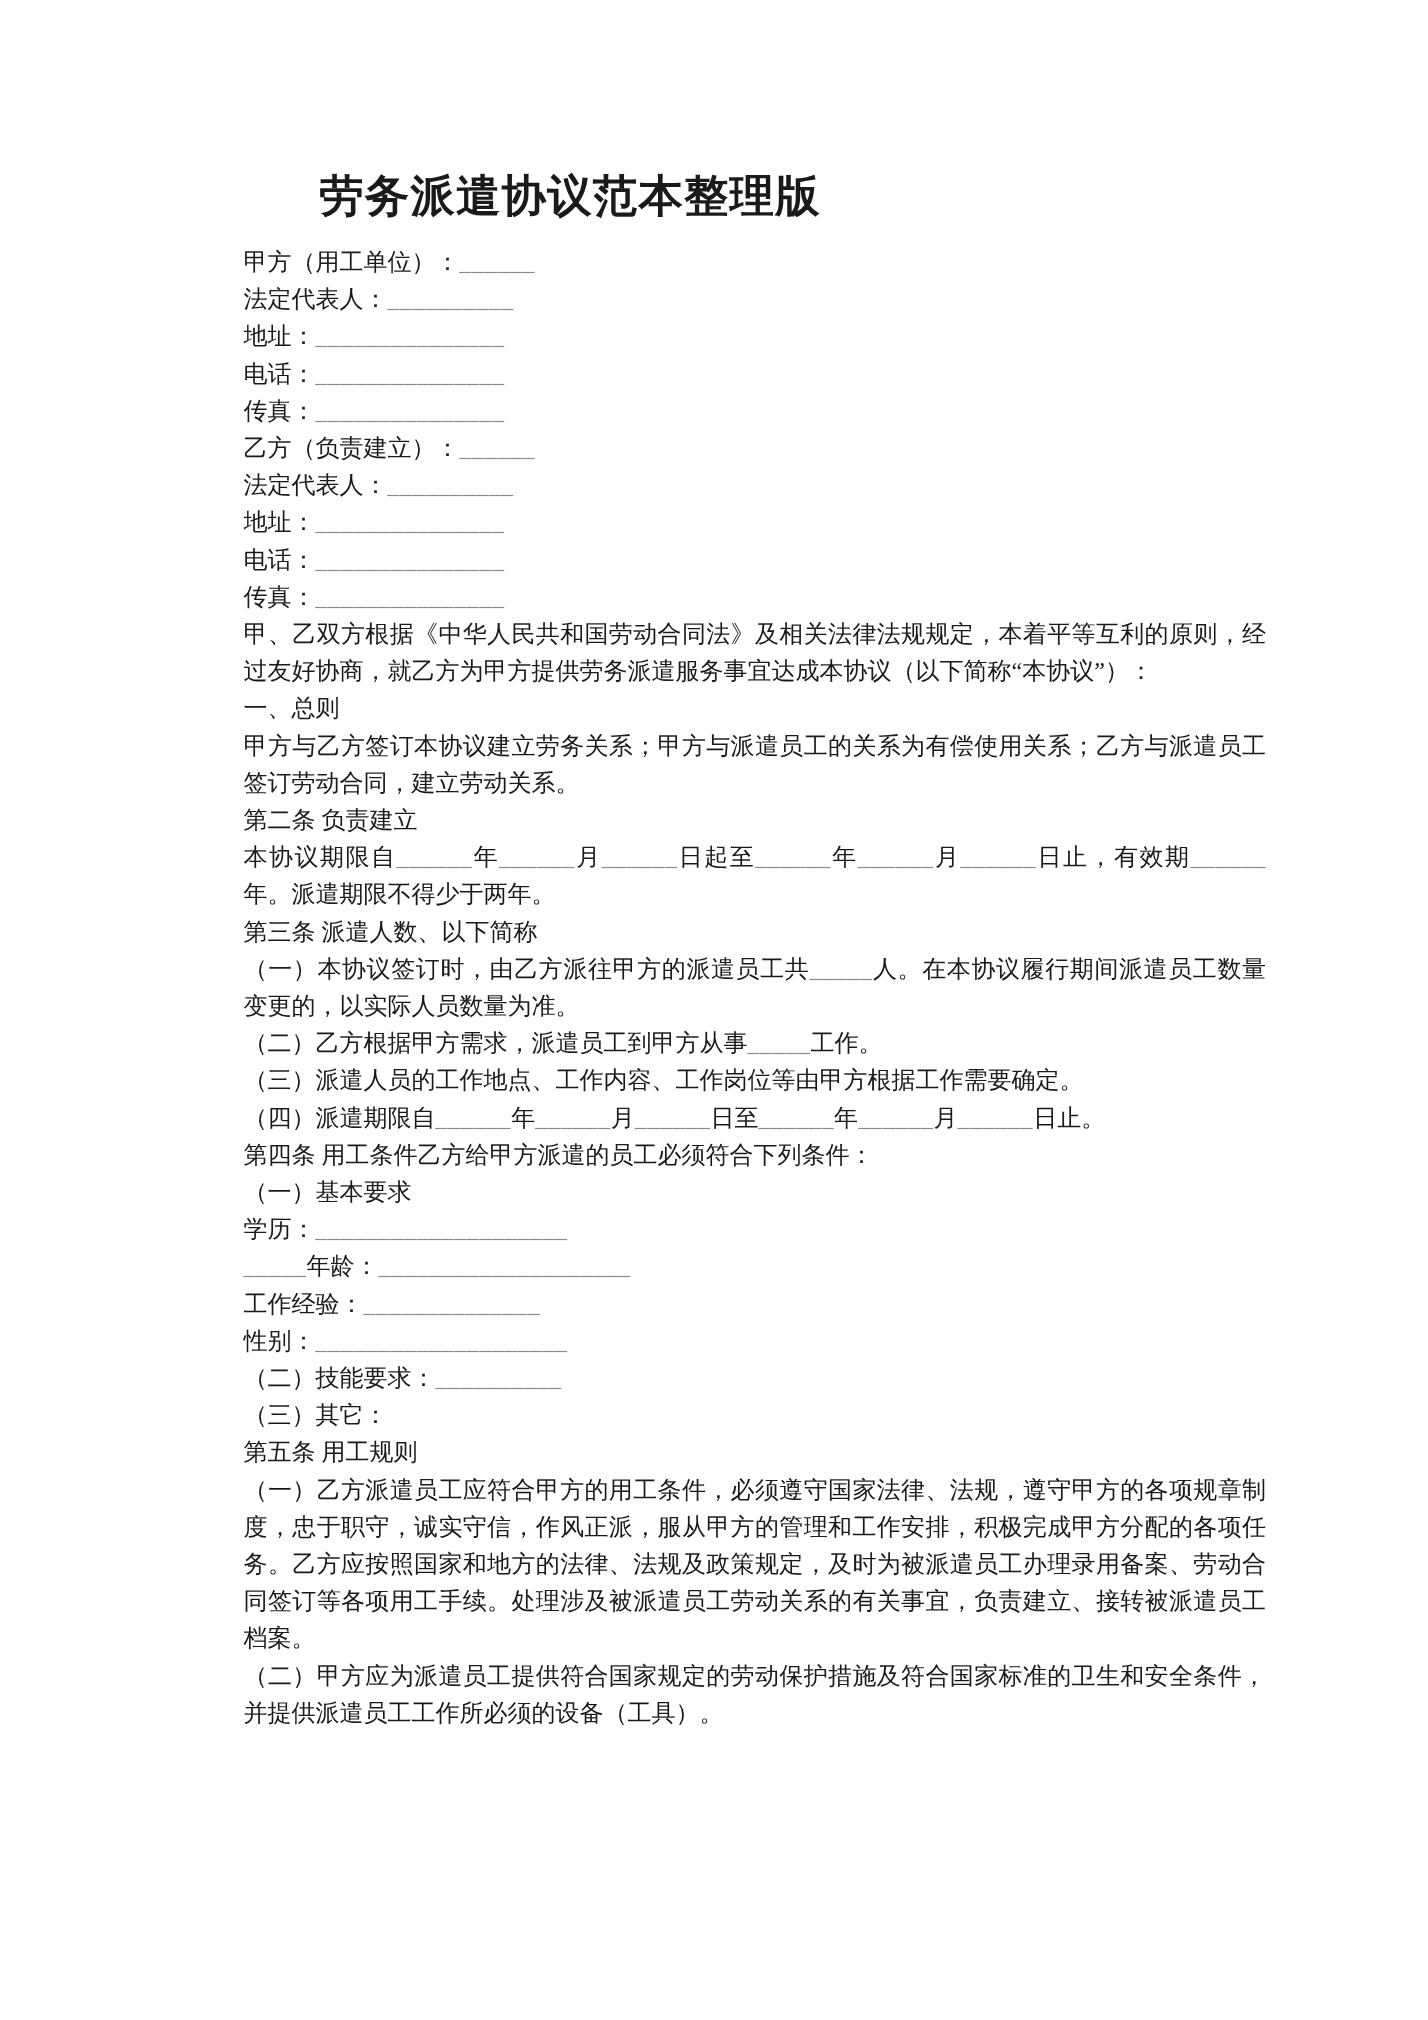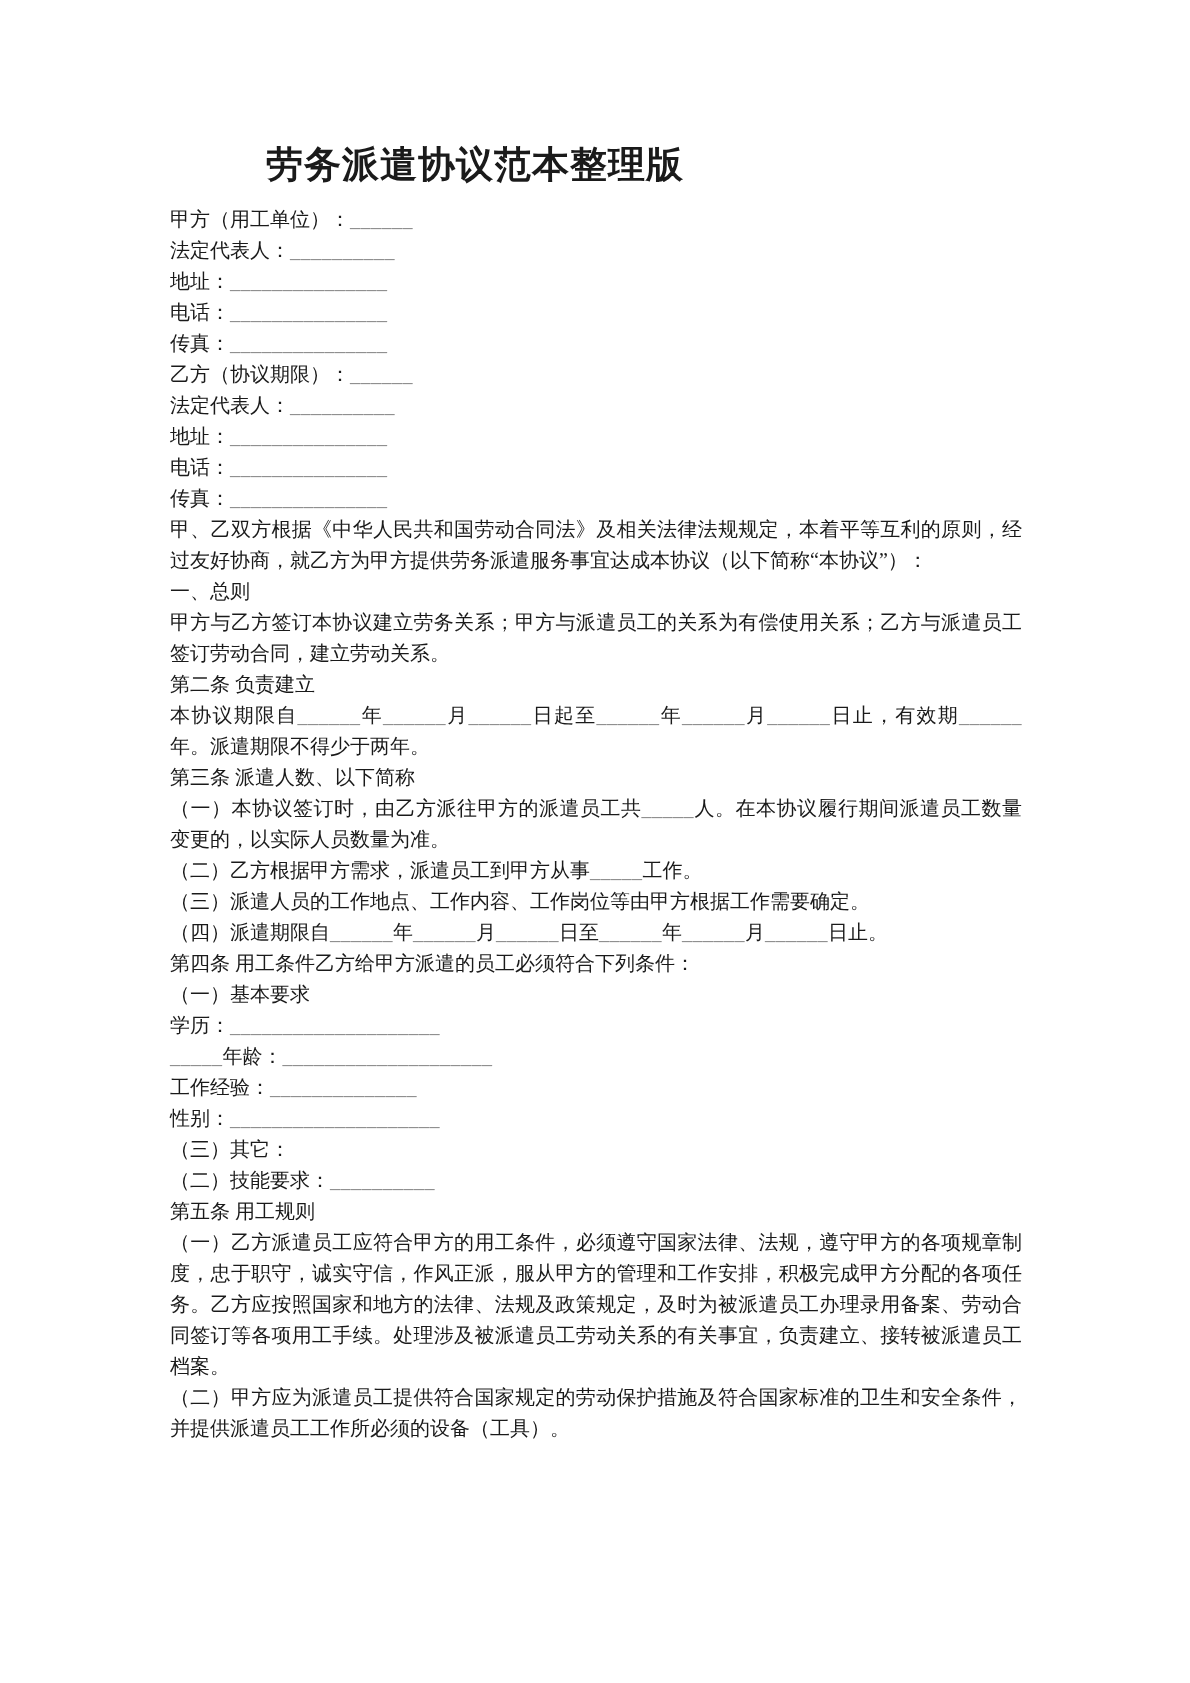--- a/index.html
+++ b/index.html
@@ -26,20 +26,21 @@
     margin: 0 0 14px 0;
     font-size: 37px;
     line-height: 50px;
     font-weight: 700;
     text-align: center;
     letter-spacing: 1px;
     color: var(--text-color, #1a1a1a);
   }
   .doc-lines {
     width: 852px;
+    margin-left: 33px;
   }
   .line {
     margin: 0;
     font-size: 20px;
     line-height: 31px;
     text-align: justify;
     word-break: break-all;
     color: var(--text-color, #1a1a1a);
   }
   .text-run {
@@ -55,40 +56,40 @@
 <body>
 
 <div class="page">
   <h1 class="doc-title">劳务派遣协议范本整理版</h1>
   <div class="doc-lines">
       <p class="line"><span class="text-run">甲方（用工单位）：</span><span class="blank">______</span></p>
       <p class="line"><span class="text-run">法定代表人：</span><span class="blank">__________</span></p>
       <p class="line"><span class="text-run">地址：</span><span class="blank">_______________</span></p>
       <p class="line"><span class="text-run">电话：</span><span class="blank">_______________</span></p>
       <p class="line"><span class="text-run">传真：</span><span class="blank">_______________</span></p>
-      <p class="line"><span class="text-run">乙方（协议期限）：</span><span class="blank">______</span></p>
+      <p class="line"><span class="text-run">乙方（负责建立）：</span><span class="blank">______</span></p>
       <p class="line"><span class="text-run">法定代表人：</span><span class="blank">__________</span></p>
       <p class="line"><span class="text-run">地址：</span><span class="blank">_______________</span></p>
       <p class="line"><span class="text-run">电话：</span><span class="blank">_______________</span></p>
       <p class="line"><span class="text-run">传真：</span><span class="blank">_______________</span></p>
       <p class="line"><span class="text-run">甲、乙双方根据《中华人民共和国劳动合同法》及相关法律法规规定，本着平等互利的原则，经过友好协商，就乙方为甲方提供劳务派遣服务事宜达成本协议（以下简称“本协议”）：</span></p>
       <p class="line"><span class="text-run">一、总则</span></p>
       <p class="line"><span class="text-run">甲方与乙方签订本协议建立劳务关系；甲方与派遣员工的关系为有偿使用关系；乙方与派遣员工签订劳动合同，建立劳动关系。</span></p>
       <p class="line"><span class="text-run">第二条 负责建立</span></p>
       <p class="line"><span class="text-run">本协议期限自</span><span class="blank">______</span><span class="text-run">年</span><span class="blank">______</span><span class="text-run">月</span><span class="blank">______</span><span class="text-run">日起至</span><span class="blank">______</span><span class="text-run">年</span><span class="blank">______</span><span class="text-run">月</span><span class="blank">______</span><span class="text-run">日止，有效期</span><span class="blank">______</span><span class="text-run">年。派遣期限不得少于两年。</span></p>
       <p class="line"><span class="text-run">第三条 派遣人数、以下简称</span></p>
       <p class="line"><span class="text-run">（一）本协议签订时，由乙方派往甲方的派遣员工共</span><span class="blank">_____</span><span class="text-run">人。在本协议履行期间派遣员工数量变更的，以实际人员数量为准。</span></p>
       <p class="line"><span class="text-run">（二）乙方根据甲方需求，派遣员工到甲方从事</span><span class="blank">_____</span><span class="text-run">工作。</span></p>
       <p class="line"><span class="text-run">（三）派遣人员的工作地点、工作内容、工作岗位等由甲方根据工作需要确定。</span></p>
       <p class="line"><span class="text-run">（四）派遣期限自</span><span class="blank">______</span><span class="text-run">年</span><span class="blank">______</span><span class="text-run">月</span><span class="blank">______</span><span class="text-run">日至</span><span class="blank">______</span><span class="text-run">年</span><span class="blank">______</span><span class="text-run">月</span><span class="blank">______</span><span class="text-run">日止。</span></p>
       <p class="line"><span class="text-run">第四条 用工条件乙方给甲方派遣的员工必须符合下列条件：</span></p>
       <p class="line"><span class="text-run">（一）基本要求</span></p>
       <p class="line"><span class="text-run">学历：</span><span class="blank">____________________</span></p>
       <p class="line"><span class="blank">_____</span><span class="text-run">年龄：</span><span class="blank">____________________</span></p>
       <p class="line"><span class="text-run">工作经验：</span><span class="blank">______________</span></p>
       <p class="line"><span class="text-run">性别：</span><span class="blank">____________________</span></p>
+      <p class="line"><span class="text-run">（二）技能要求：</span><span class="blank">__________</span></p>
       <p class="line"><span class="text-run">（三）其它：</span></p>
-      <p class="line"><span class="text-run">（二）技能要求：</span><span class="blank">__________</span></p>
       <p class="line"><span class="text-run">第五条 用工规则</span></p>
       <p class="line"><span class="text-run">（一）乙方派遣员工应符合甲方的用工条件，必须遵守国家法律、法规，遵守甲方的各项规章制度，忠于职守，诚实守信，作风正派，服从甲方的管理和工作安排，积极完成甲方分配的各项任务。乙方应按照国家和地方的法律、法规及政策规定，及时为被派遣员工办理录用备案、劳动合同签订等各项用工手续。处理涉及被派遣员工劳动关系的有关事宜，负责建立、接转被派遣员工档案。</span></p>
       <p class="line"><span class="text-run">（二）甲方应为派遣员工提供符合国家规定的劳动保护措施及符合国家标准的卫生和安全条件，并提供派遣员工工作所必须的设备（工具）。</span></p>
     </div>
 </div>
 
 </body></html>

